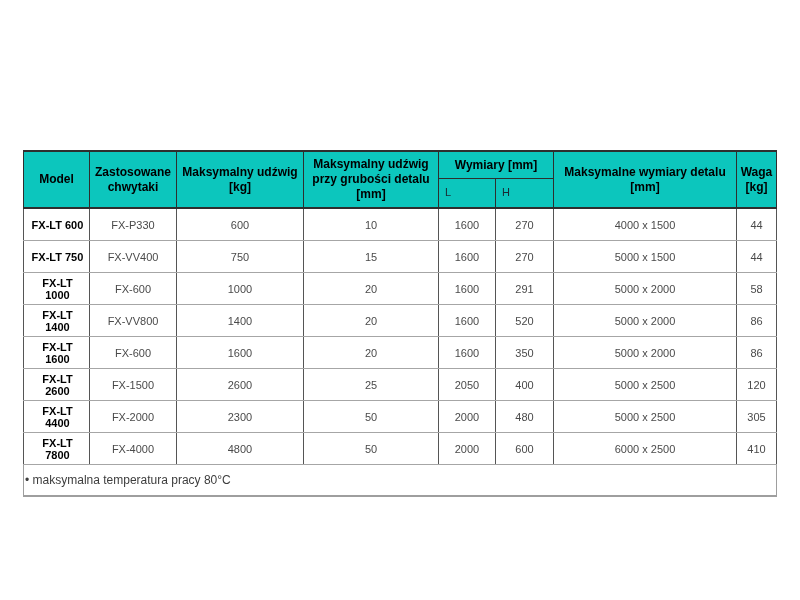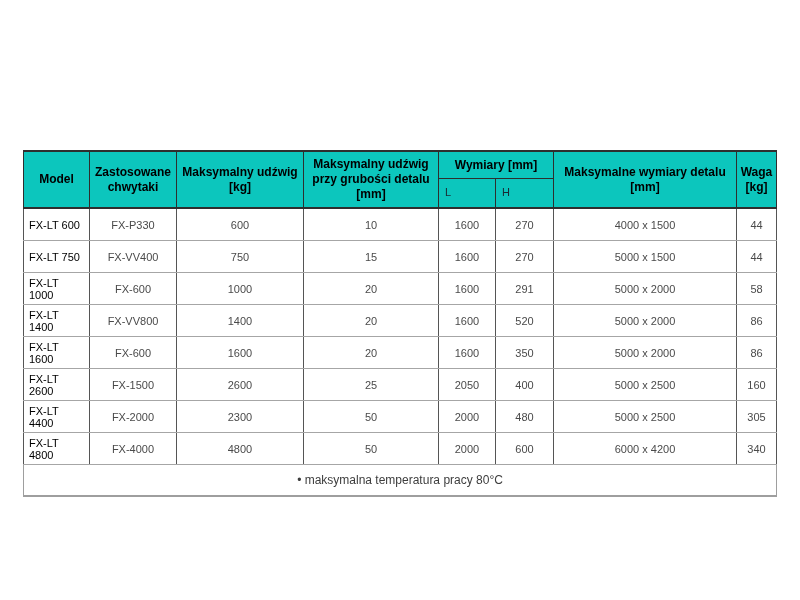--- a/index.html
+++ b/index.html
@@ -58,30 +58,30 @@
     vertical-align: middle;
     height: 27px;
     padding: 2px 3px;
     border-left: 1px solid #555555;
     border-right: 1px solid #555555;
     border-top: 1px solid #a6a6a6;
     border-bottom: 1px solid #a6a6a6;
   }
   tbody td.model-cell {
     color: #000000;
-    font-weight: normal;
-    text-align: left;
+    font-weight: bold;
+    text-align: center;
     padding-left: 5px;
     margin-left: 20px;
   }
   tfoot td {
     background: #ffffff;
     color: #3d3d3d;
     font-size: 12px;
-    text-align: center;
+    text-align: left;
     vertical-align: middle;
     height: 28px;
     border-top: 1px solid #8a8a8a;
     border-left: 1px solid #9e9e9e;
     border-right: 1px solid #9e9e9e;
     border-bottom: 1px solid #9e9e9e;
   }
 </style>
 </head>
 <body>
@@ -165,41 +165,41 @@
         <td>86</td>
       </tr>
       <tr>
         <td class="model-cell">FX-LT 2600</td>
         <td>FX-1500</td>
         <td>2600</td>
         <td>25</td>
         <td>2050</td>
         <td>400</td>
         <td>5000 x 2500</td>
-        <td>160</td>
+        <td>120</td>
       </tr>
       <tr>
         <td class="model-cell">FX-LT 4400</td>
         <td>FX-2000</td>
         <td>2300</td>
         <td>50</td>
         <td>2000</td>
         <td>480</td>
         <td>5000 x 2500</td>
         <td>305</td>
       </tr>
       <tr>
-        <td class="model-cell">FX-LT 4800</td>
+        <td class="model-cell">FX-LT 7800</td>
         <td>FX-4000</td>
         <td>4800</td>
         <td>50</td>
         <td>2000</td>
         <td>600</td>
-        <td>6000 x 4200</td>
-        <td>340</td>
+        <td>6000 x 2500</td>
+        <td>410</td>
       </tr>
     </tbody>
     <tfoot>
       <tr>
         <td colspan="8">• maksymalna temperatura pracy 80°C</td>
       </tr>
     </tfoot>
   </table>
 </div>
 

